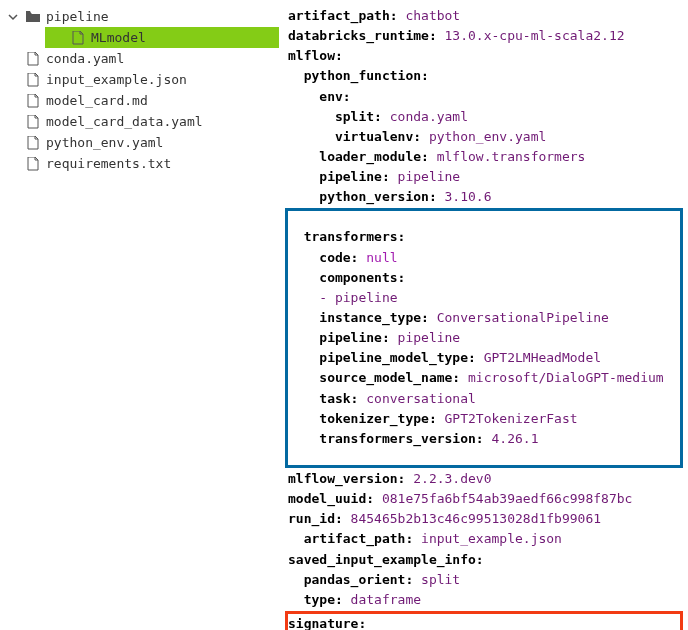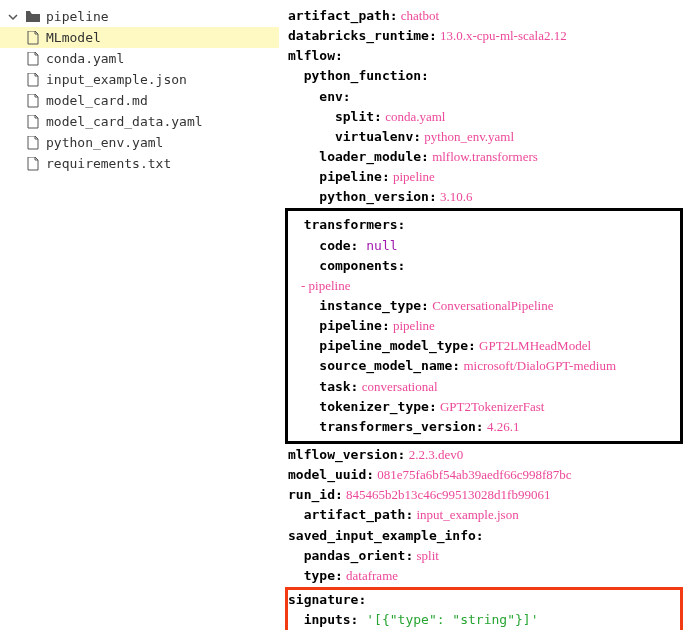--- a/index.html
+++ b/index.html
@@ -19,21 +19,22 @@
     border-right: 1px solid transparent;
   }
   .tree-row {
     display: flex;
     align-items: center;
     padding: 3px 8px 3px 6px;
     cursor: pointer;
     gap: 6px;
   }
   .tree-row.selected {
-    background: #fef9c3;
+    background: #84cc16;
+    margin-left: 45px;
   }
   .tree-indent {
     display: inline-block;
     width: 14px;
   }
   .tree-icon {
     width: 14px;
     height: 14px;
     display: inline-flex;
     align-items: center;
@@ -47,27 +48,27 @@
   .content {
     flex: 1;
     padding: 6px 8px;
     overflow: auto;
     line-height: 1.55;
   }
   .yaml-line {
     white-space: pre;
   }
   .k { color: #000000; font-weight: bold; }  
-  .v { color: #ec4899; font-family: Liberation Serif, serif; }     
+  .v { color: #701a75; }     
   .vn { color: #a21caf; } 
   .vs { color: #27a532; } 
   .box-blue {
-    border: 3px solid #000000;
+    border: 3px solid #0369a1;
     margin: 1px -3px;
-    padding: 4px 0;
+    padding: 16px 0;
   }
   .box-red {
     border: 3px solid #f23b13;
     margin: 1px -3px;
     padding: 0 0;
   }
 </style>
 </head>
 <body>
 

